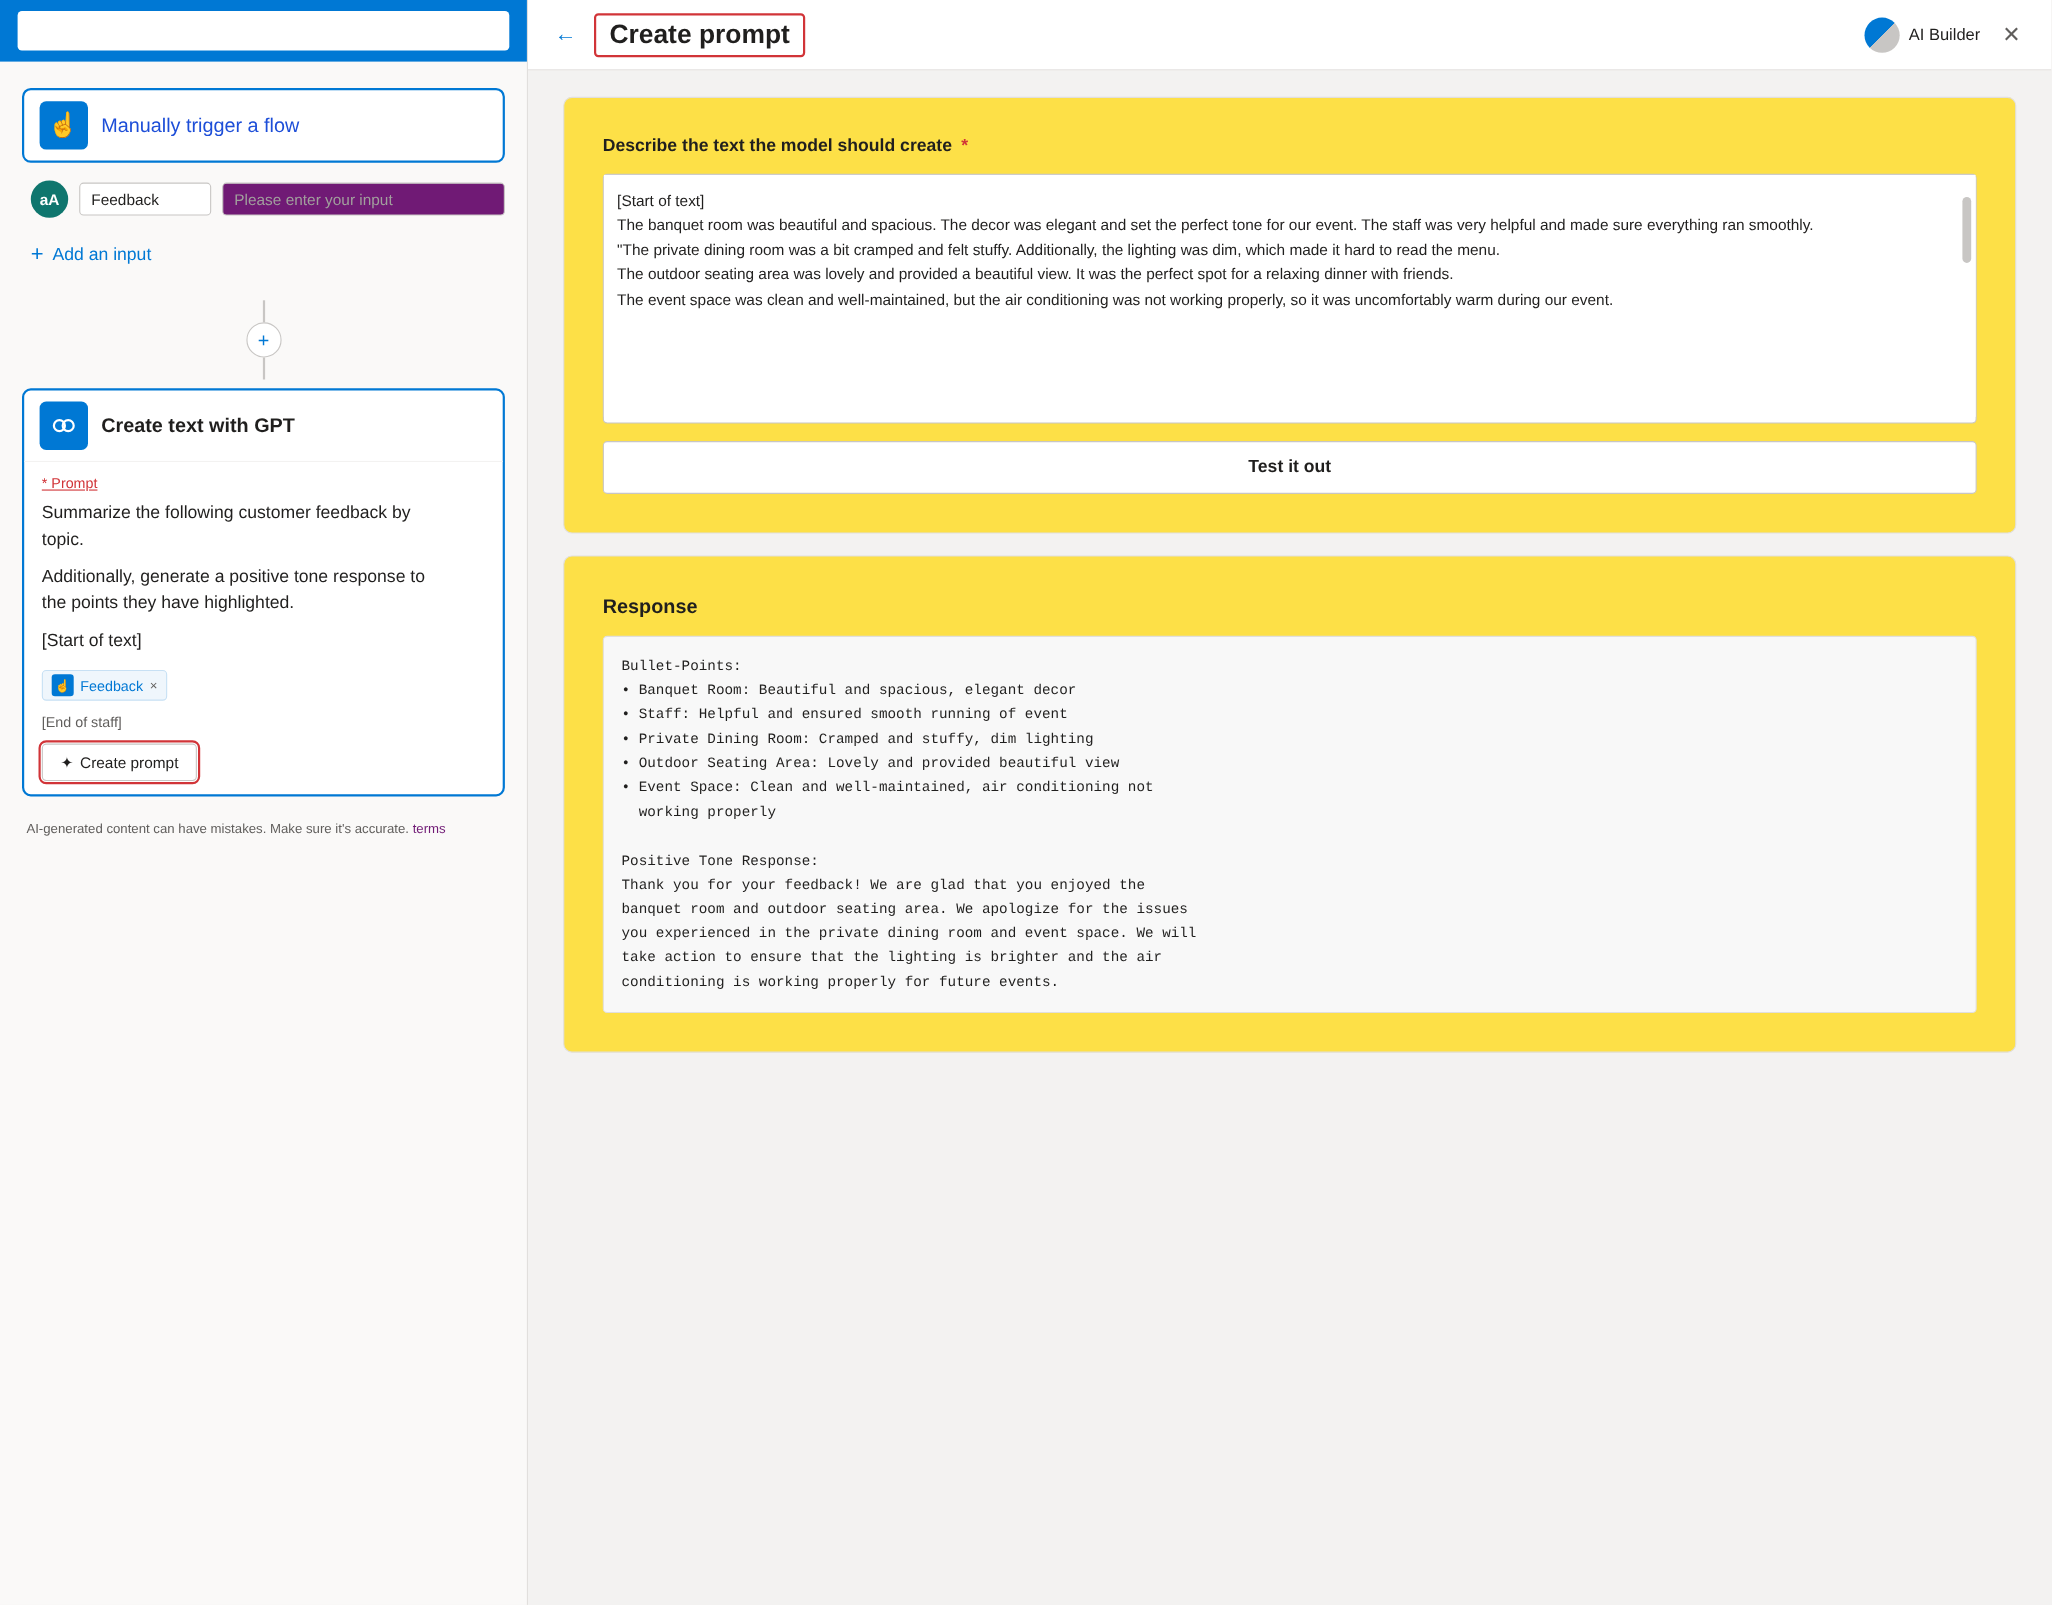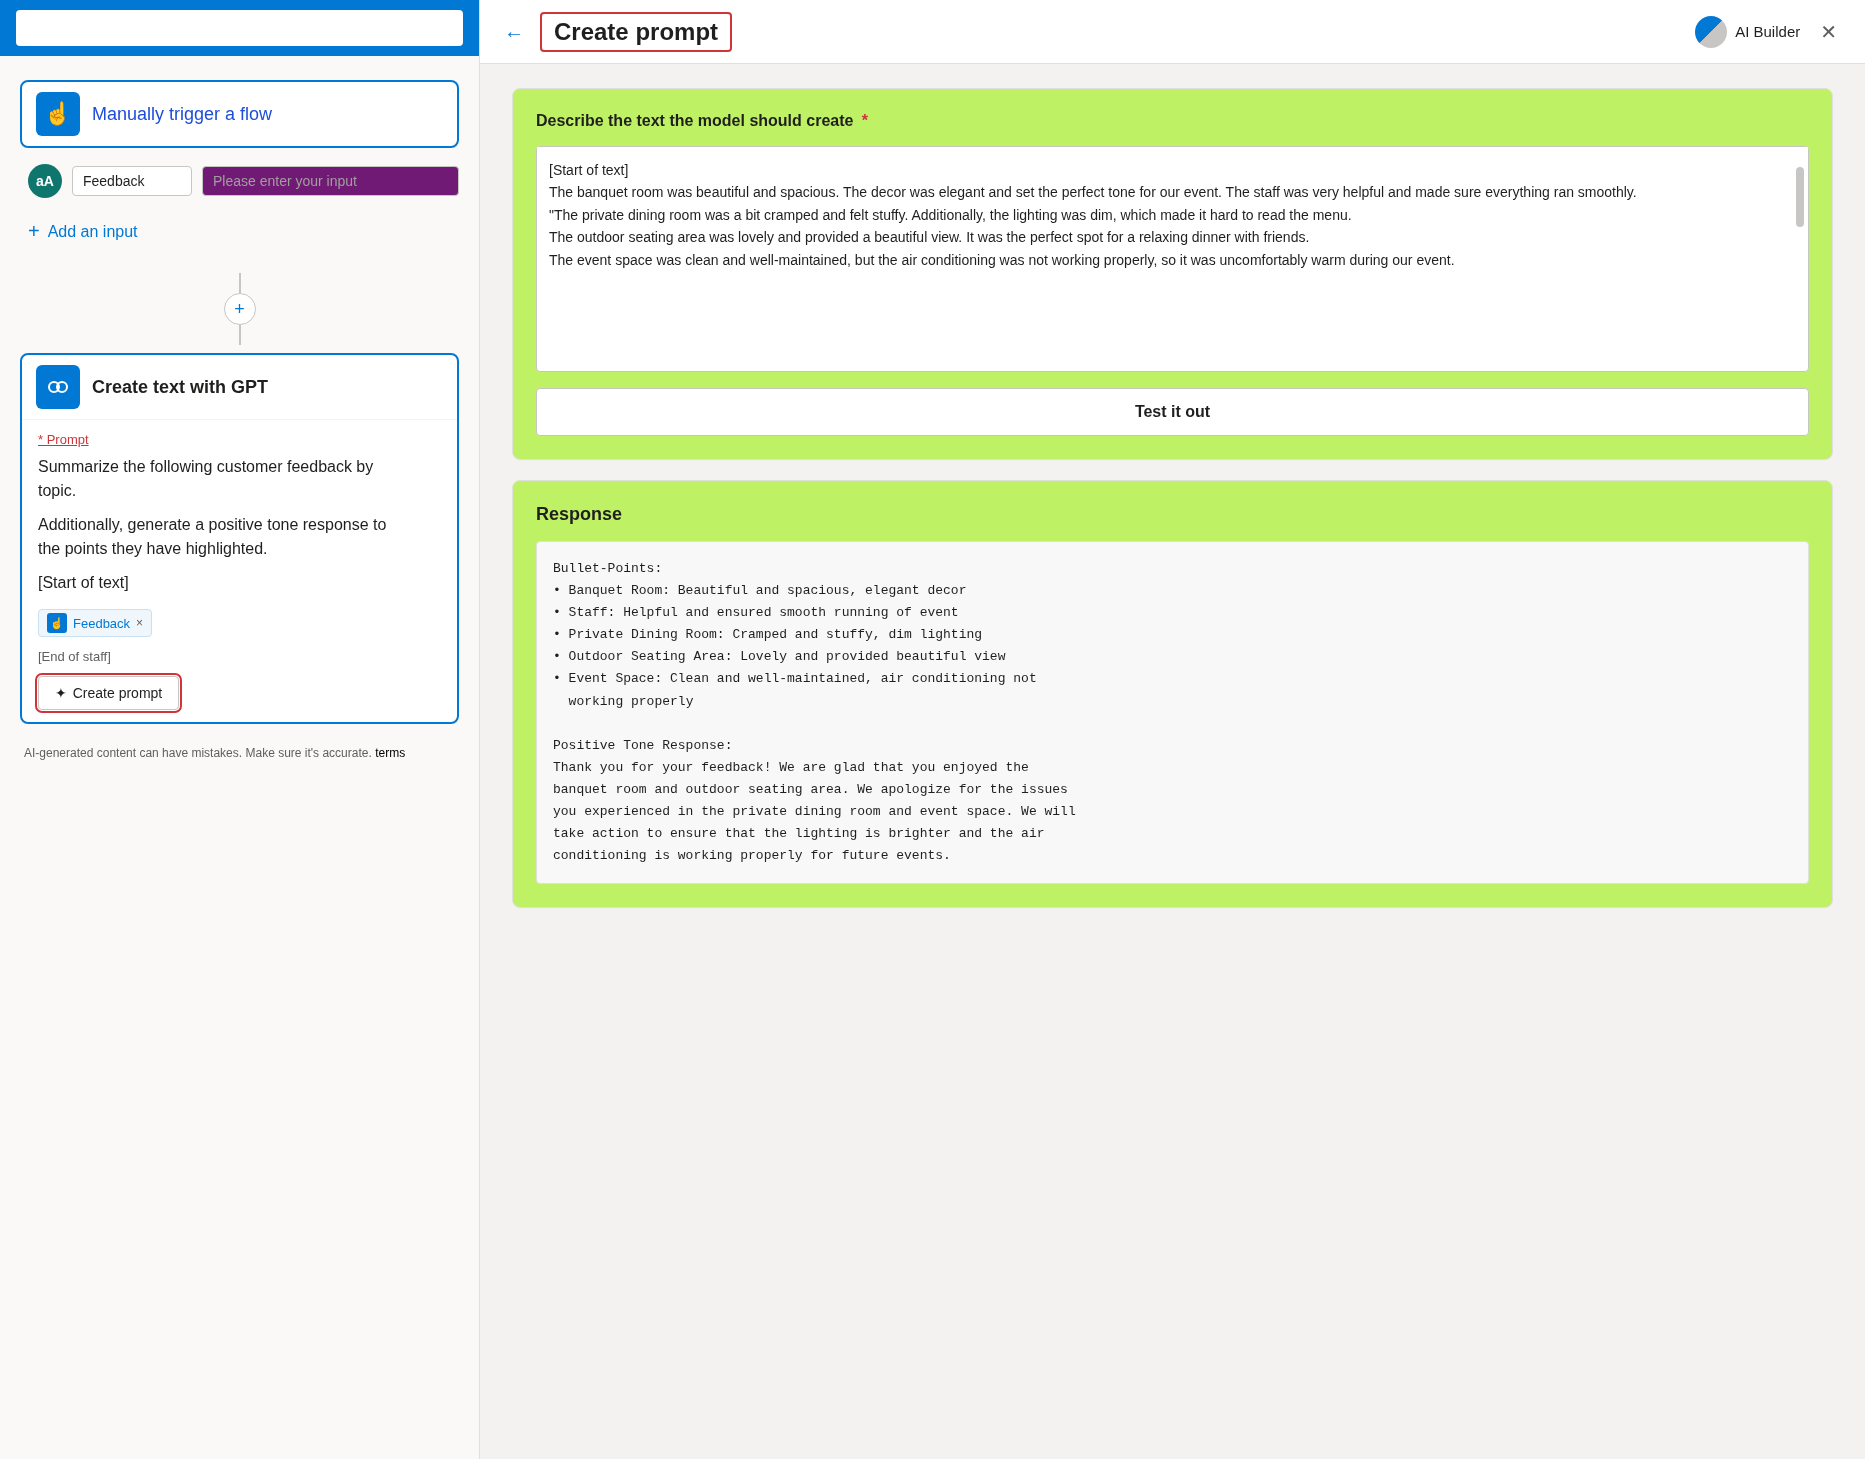--- a/index.html
+++ b/index.html
@@ -277,21 +277,21 @@
 
     .disclaimer {
       font-size: 12px;
       color: #605e5c;
       margin-top: 20px;
       padding: 0 4px;
       line-height: 1.5;
     }
 
     .disclaimer a {
-      color: #000000;
+      color: #701a75;
       text-decoration: none;
       text-align: center;
     }
 
     
     .right-panel {
       flex: 1;
       height: 1459px;
       background: #f3f2f1;
       display: flex;
@@ -366,24 +366,24 @@
       flex: 1;
       overflow-y: auto;
       padding: 24px 32px;
       display: flex;
       flex-direction: column;
       gap: 20px;
     }
 
     
     .card {
-      background: #bef264;
+      background: #fde047;
       border-radius: 8px;
       border: 1px solid #e1dfdd;
-      padding: 23px;
+      padding: 35px;
     }
 
     .card-title {
       font-size: 16px;
       font-weight: 600;
       color: #201f1e;
       margin-bottom: 16px;
     }
 
     .required-star {

